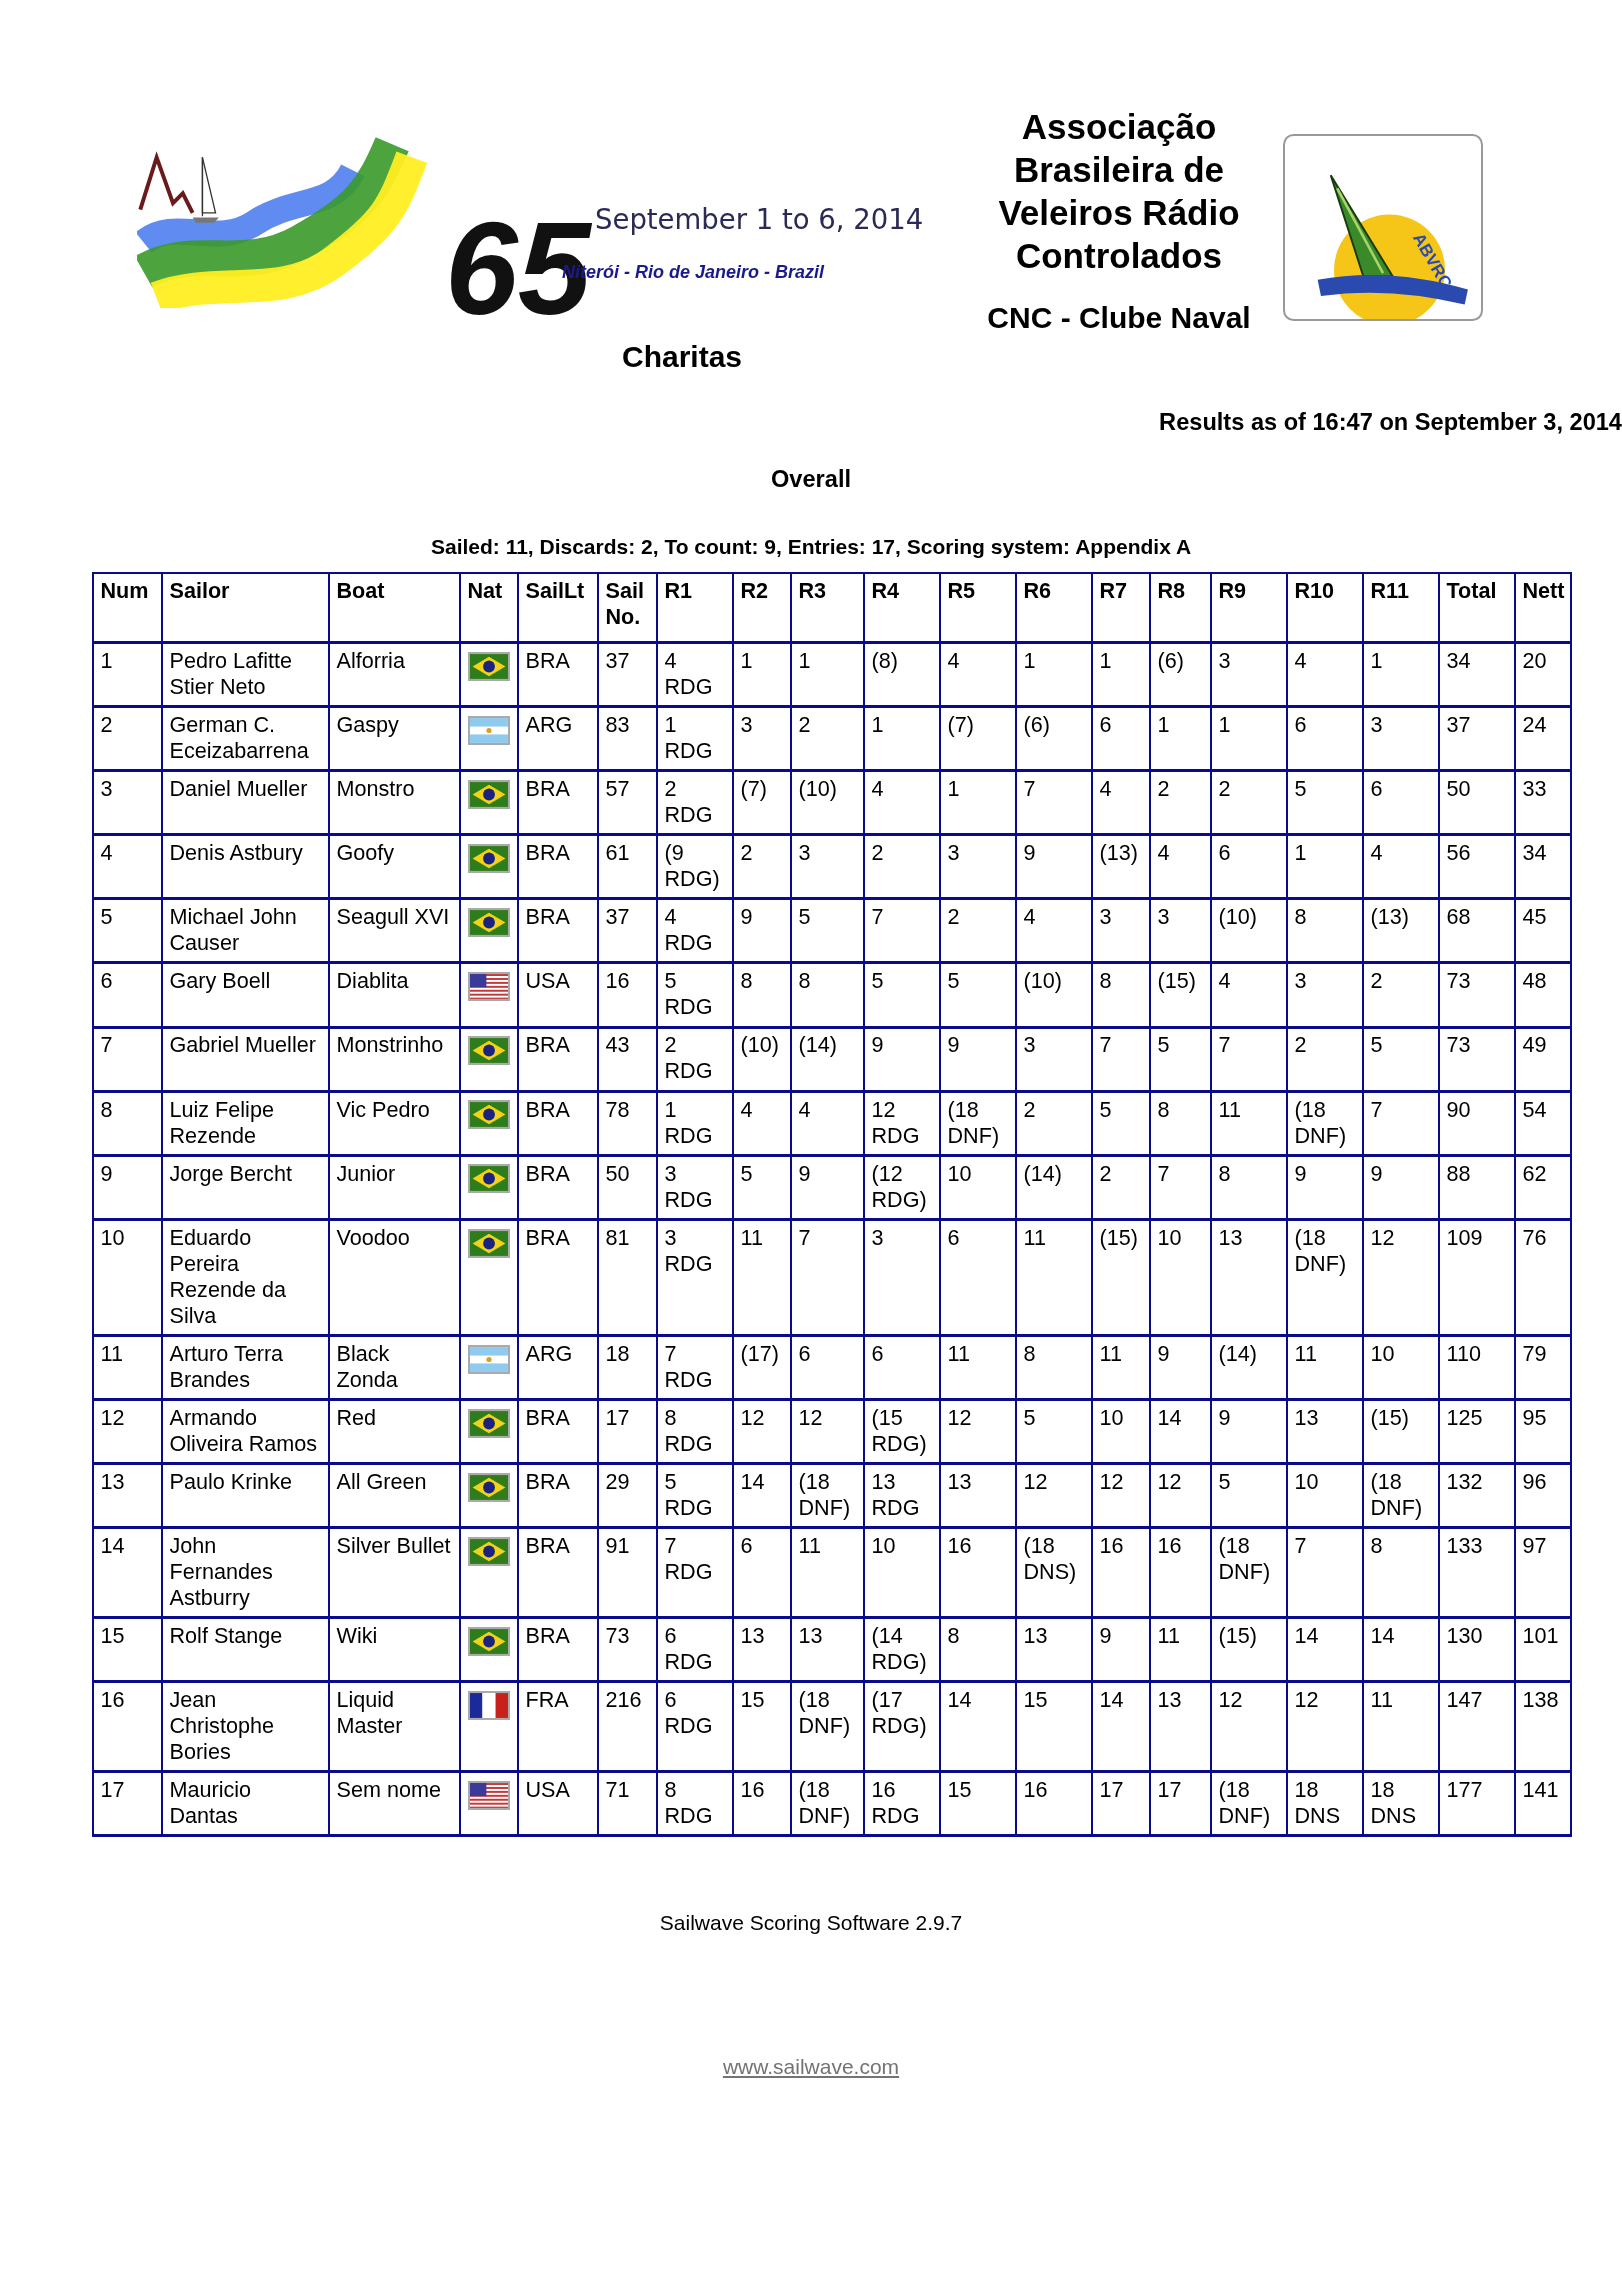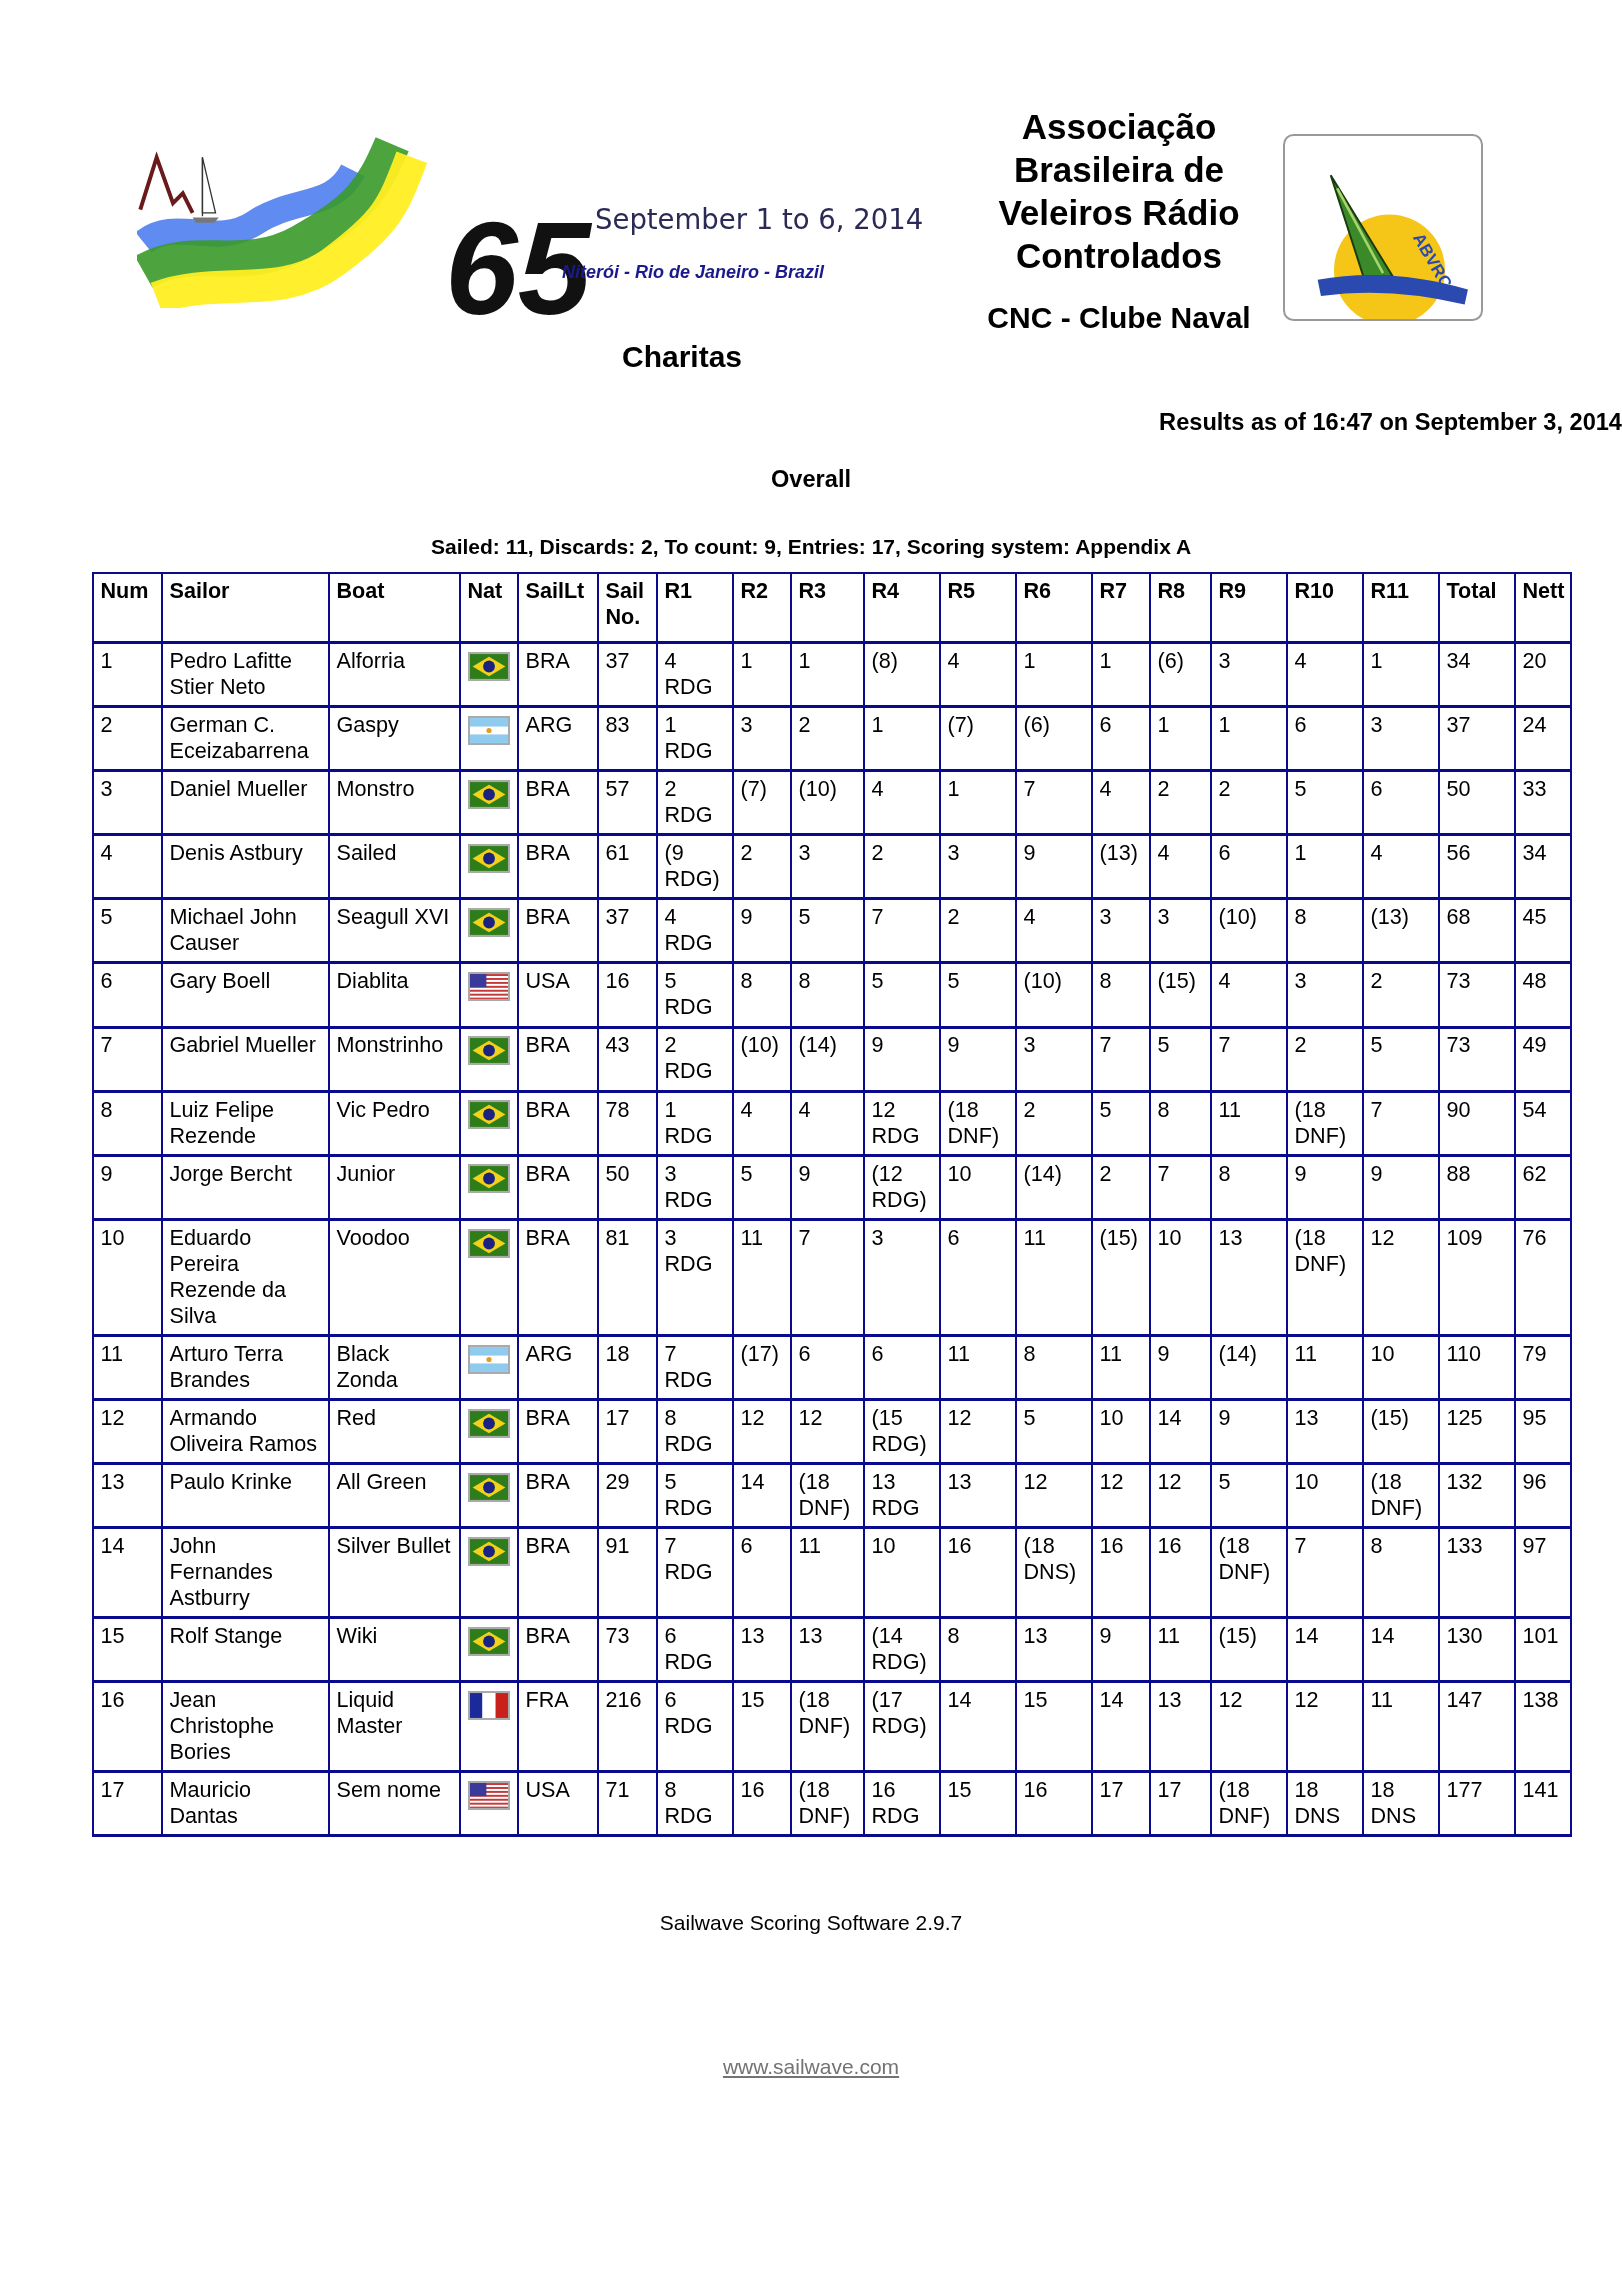--- a/index.html
+++ b/index.html
@@ -235,21 +235,21 @@
         <td>2</td>
         <td>2</td>
         <td>5</td>
         <td>6</td>
         <td>50</td>
         <td>33</td>
       </tr>
       <tr>
         <td>4</td>
         <td>Denis Astbury</td>
-        <td>Sailed</td>
+        <td>Goofy</td>
         <td><span class="flag"><svg width="38" height="25" viewBox="0 0 58 38">
               <rect width="58" height="38" fill="#2e7d1a"></rect>
               <polygon points="29,4 54,19 29,34 4,19" fill="#f2d21a"></polygon>
               <circle cx="29" cy="19" r="9" fill="#1a237e"></circle>
             </svg></span></td>
         <td>BRA</td>
         <td>61</td>
         <td>(9 RDG)</td>
         <td>2</td>
         <td>3</td>

